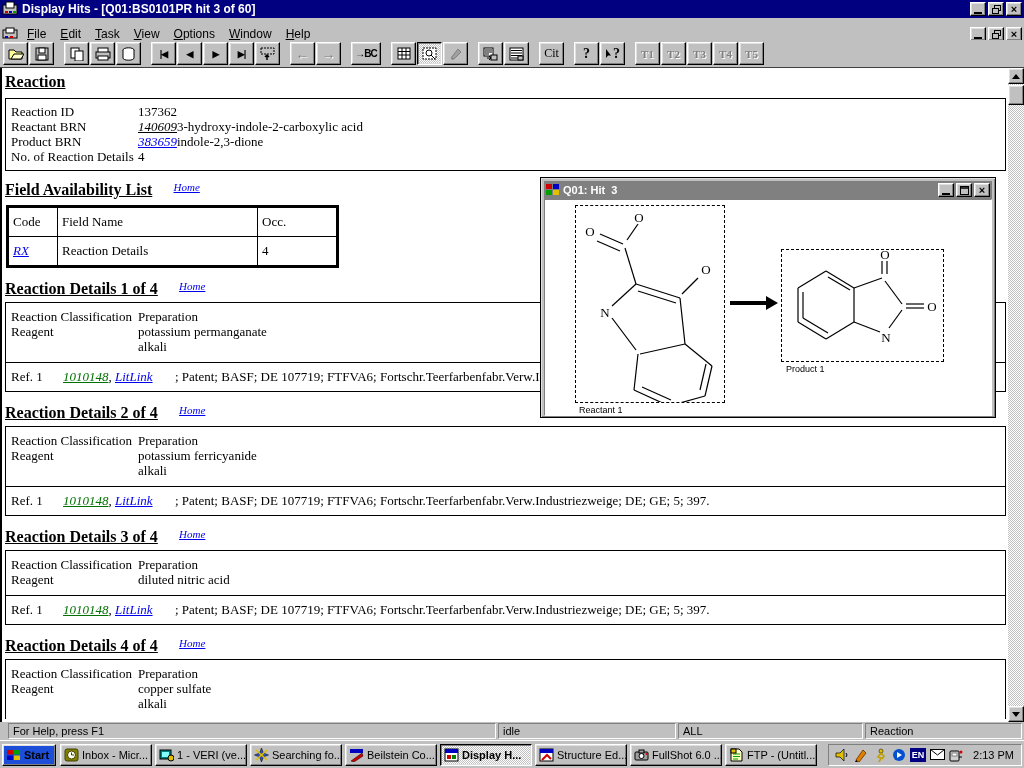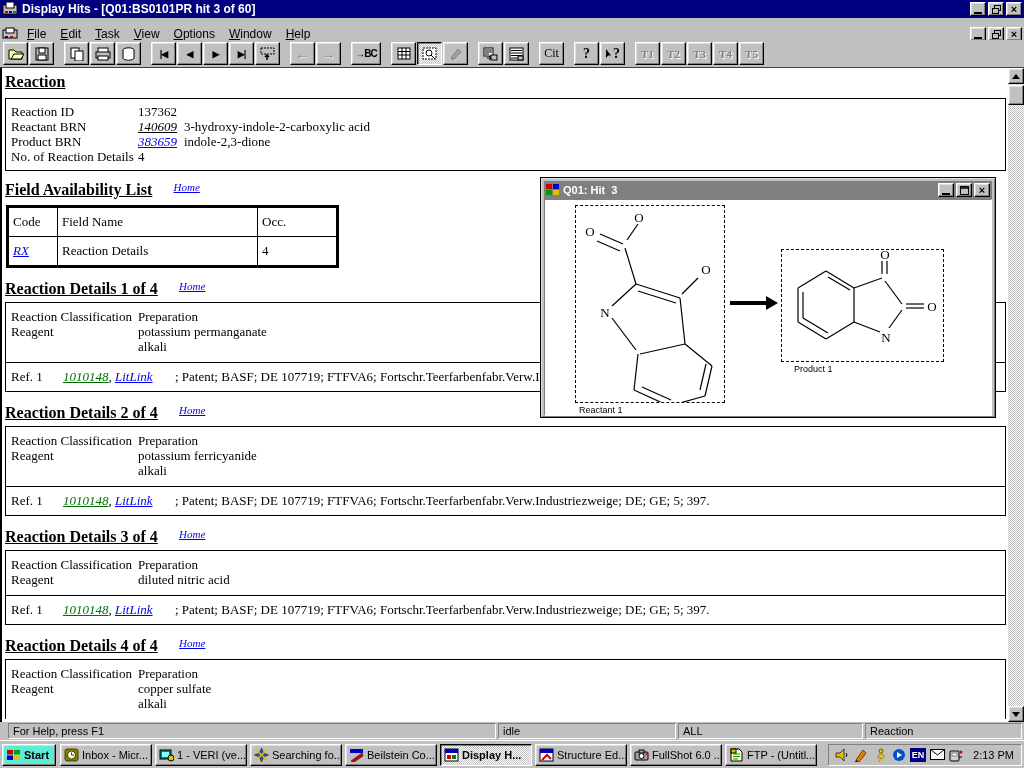--- a/index.html
+++ b/index.html
@@ -56,21 +56,21 @@
   .hrow { margin-top:10px; }
   .homelink { font-size:11px; font-weight:normal; font-style:italic; text-decoration:underline;
               color:#0000ee; margin-left:18px; vertical-align:4px; }
   .ibox { border:1px solid #000; margin:7px 2px 0 0; padding:5px 0 6px; }
   .irow { display:flex; line-height:15px; }
   .irow .lbl { width:132px; padding-left:5px; flex:none; }
   .lnk { font-style:italic; text-decoration:underline; }
   .lnk-blue { color:#0000ee; }
   .lnk-black { color:#000; }
   .lnk-green { color:#007000; }
-  .valtext { margin-left:7px; }
+  .valtext { margin-left:0; }
 
   table.fal { border-collapse:collapse; border:3px solid #000; margin:6px 0 0 1px; }
   table.fal td { border:1px solid #000; height:30px; vertical-align:middle; padding:2px 4px;
                  font-size:13px; }
   td.c-code { width:50px; } td.c-field { width:200px; } td.c-occ { width:80px; }
 
   .dbox { border:1px solid #000; margin:4px 2px 0 0; }
   .dbox-top { padding:6px 0 8px; }
   .dbox-ref { border-top:1px solid #000; padding:6px 0 7px; display:flex; line-height:15px; }
   .dbox-ref .rlbl { width:57px; padding-left:5px; flex:none; }
@@ -110,21 +110,21 @@
   .statusbar { position:absolute; left:8px; bottom:28px; right:0; height:18px; background:#c0c0c0;
                display:flex; align-items:center; font-size:11px; padding:1px 2px 1px 0; }
   .spane { height:16px; border:1px solid; border-color:#808080 #fff #fff #808080;
            padding:1px 4px; white-space:nowrap; overflow:hidden; }
   .sp1 { width:488px; } .sp2 { width:178px; margin-left:2px; } .sp3 { width:185px; margin-left:2px; }
   .sp4 { flex:1; margin-left:2px; }
 
   
   .taskbar { position:absolute; left:0; bottom:0; right:0; height:28px; background:#c0c0c0;
              border-top:1px solid #fff; display:flex; align-items:center; padding:0 2px; }
-  .startbtn { width:54px; height:22px; background:#5eead4; border:1px solid; border-color:#fff #000 #000 #fff;
+  .startbtn { width:54px; height:22px; background:#1d4ed8; border:1px solid; border-color:#fff #000 #000 #fff;
               box-shadow:inset -1px -1px 0 #808080, inset 1px 1px 0 #dfdfdf; display:flex; align-items:center;
               padding:0 3px; font-weight:bold; font-size:11px; margin-right:4px; flex:none; }
   .taskbtn { width:92px; height:22px; background:#c0c0c0; border:1px solid; border-color:#fff #000 #000 #fff;
              box-shadow:inset -1px -1px 0 #808080, inset 1px 1px 0 #dfdfdf; display:flex; align-items:center;
              padding:0 3px; font-size:11px; margin-right:3px; white-space:nowrap; overflow:hidden; flex:none; }
   .taskbtn.active { border-color:#000 #fff #fff #000; box-shadow:inset 1px 1px 0 #808080, inset -1px -1px 0 #dfdfdf;
              background-image:conic-gradient(#fff 0 25%, transparent 0 50%, #fff 0 75%, transparent 0);
              background-size:2px 2px; font-weight:bold; }
   .taskbtn svg, .startbtn svg { margin-right:3px; flex:none; }
   .tray { margin-left:auto; height:22px; border:1px solid; border-color:#808080 #fff #fff #808080;
@@ -561,21 +561,21 @@
                 <path d="M105 24 L105 11"></path>
               <path d="M124 54 L142 54"></path>
                 <path d="M124 58 L142 58"></path>
             </g>
             <g font-family="Liberation Serif, serif" font-size="13" fill="#000">
               <text x="103" y="9" text-anchor="middle">O</text>
               <text x="150" y="61" text-anchor="middle">O</text>
               <text x="104" y="92" text-anchor="middle">N</text>
             </g>
           </svg>
-          <span class="mol-label" style="left:12px; top:114px;">Product 1</span>
+          <span class="mol-label" style="left:4px; top:114px;">Product 1</span>
         </div>
 
       </div>
     </div>
   </div>
 
   <div class="statusbar">
     <div class="spane sp1">For Help, press F1</div>
     <div class="spane sp2">idle</div>
     <div class="spane sp3">ALL</div>

